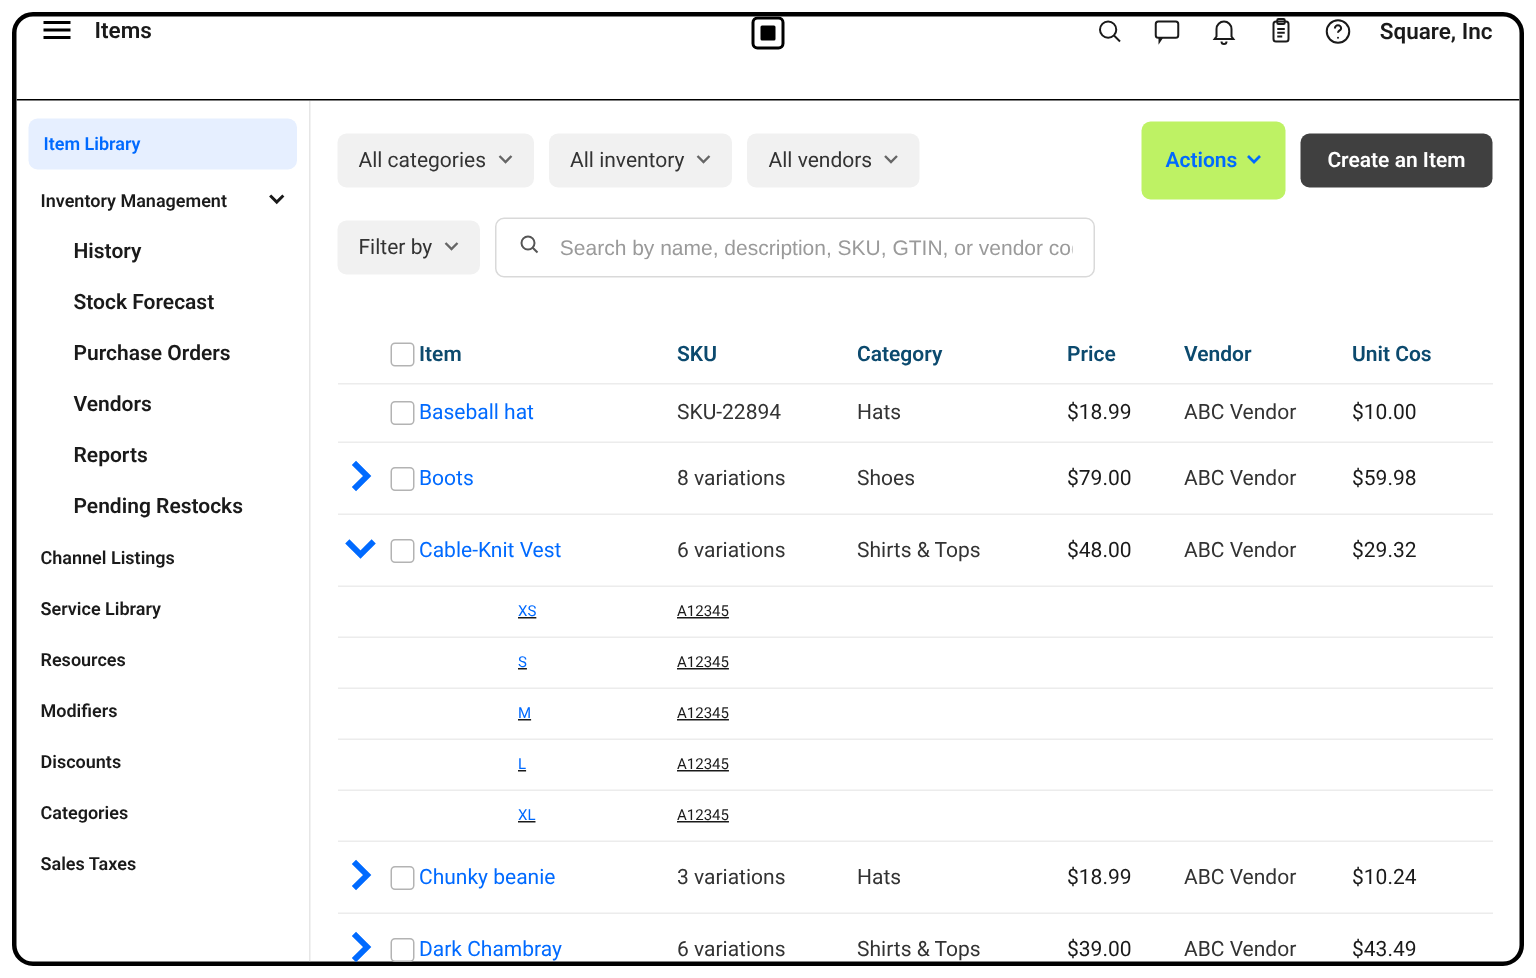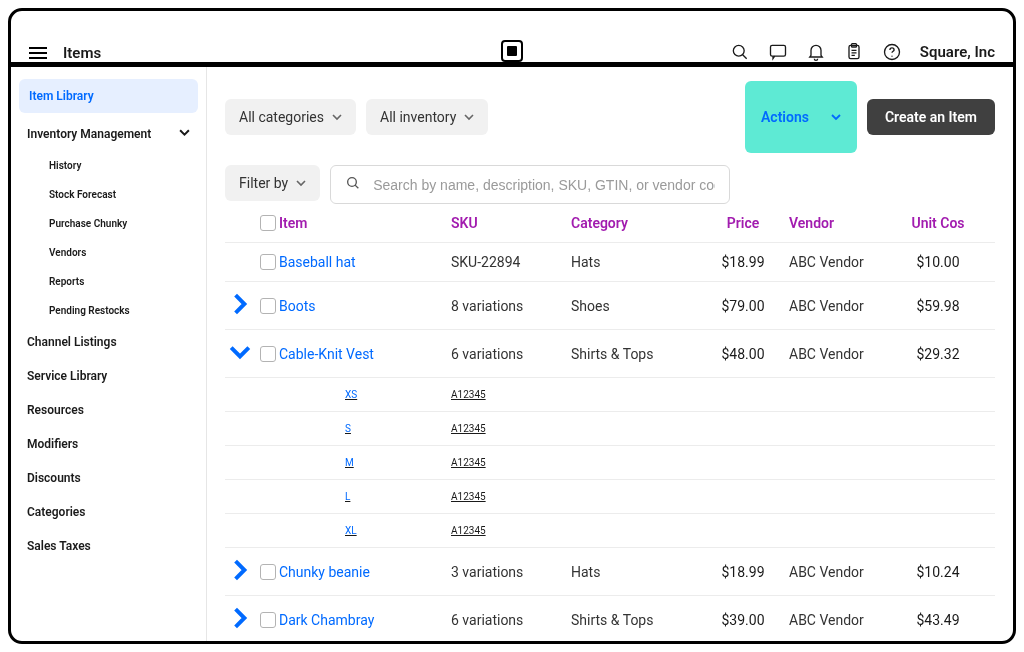--- a/index.html
+++ b/index.html
@@ -20,23 +20,23 @@
     margin: 8px;
     overflow: hidden;
     display: flex;
     flex-direction: column;
     background: #fff;
   }
   
   .topbar {
     height: 56px;
     display: flex;
-    align-items: flex-end;
+    align-items: flex-start;
     padding: 0 18px;
-    border-bottom: 5px solid #000000;
+    border-bottom: 1px solid #000000;
     position: relative;
   }
   .topbar .left { display: flex; align-items: center; gap: 16px; }
   .hamburger { display: flex; flex-direction: column; gap: 3px; cursor: pointer; }
   .hamburger span { width: 18px; height: 2px; background: #000; }
   .topbar-title { font-weight: 600; font-size: 15px; }
   .topbar .center {
     position: absolute;
     left: 50%;
     transform: translateX(-50%);
@@ -49,21 +49,21 @@
     border-radius: 4px;
     position: relative;
   }
   .square-logo::after {
     content: "";
     position: absolute;
     top: 4px; left: 4px; right: 4px; bottom: 4px;
     background: #000;
     border-radius: 1px;
   }
-  .topbar .right { margin-left: auto; display: flex; align-items: center; gap: 18px; margin-top: 38px; }
+  .topbar .right { margin-left: auto; display: flex; align-items: center; gap: 18px; }
   .icon-btn { width: 20px; height: 20px; display: flex; align-items: center; justify-content: center; cursor: pointer; }
   .icon-btn svg { width: 20px; height: 20px; stroke: #1a1a1a; fill: none; stroke-width: 1.6; }
   .org-name { font-weight: 600; font-size: 15px; }
   
   .body { flex: 1; display: flex; overflow: hidden; }
   .sidebar {
     width: 196px;
     border-right: 1px solid #e6e6e6;
     padding: 12px 0;
     overflow-y: auto;
@@ -77,57 +77,57 @@
     align-items: center;
     justify-content: space-between;
   }
   .side-item.active {
     background: #e6efff;
     color: #006aff;
     border-radius: 6px;
     margin: 0 8px 4px 8px;
     padding: 10px 10px;
   }
-  .side-sub { padding: 9px 16px 9px 38px; font-weight: 600; font-size: 10px; cursor: pointer; }
+  .side-sub { padding: 9px 16px 9px 38px; font-weight: 600; font-size: 14px; cursor: pointer; }
   .chev { font-size: 12px; }
   
   .main { flex: 1; padding: 14px 18px 0 18px; overflow: hidden; display: flex; flex-direction: column; }
   .filter-row { display: flex; align-items: center; gap: 10px; margin-bottom: 12px; }
   .pill {
     background: #f1f1f1;
     border-radius: 6px;
     padding: 10px 14px;
     font-size: 14px;
     color: #333;
     display: inline-flex;
     align-items: center;
     gap: 8px;
     cursor: pointer;
   }
   .spacer { flex: 1; }
   .actions-btn {
-    background: #5eead4;
+    background: #bef264;
     color: #006aff;
     font-weight: 600;
     border-radius: 6px;
-    padding: 28px 16px;
+    padding: 18px 16px;
     display: inline-flex;
     align-items: center;
-    gap: 22px;
+    gap: 6px;
     cursor: pointer;
   }
   .primary-btn {
     background: #404040;
     color: #fff;
     font-weight: 600;
     border-radius: 6px;
     padding: 10px 18px;
     cursor: pointer;
   }
-  .search-row { display: flex; align-items: flex-start; gap: 10px; margin-bottom: 0; }
+  .search-row { display: flex; align-items: center; gap: 10px; margin-bottom: 32px; }
   .search-box {
     border: 1px solid #d9d9d9;
     border-radius: 6px;
     padding: 9px 14px;
     display: flex;
     align-items: center;
     gap: 12px;
     width: 400px;
   }
   .search-box input { border: none; outline: none; font-size: 14px; width: 100%; background: transparent; }
@@ -135,22 +135,22 @@
   
   .table-wrap { flex: 1; overflow-y: auto; position: relative; }
   .thead, .trow {
     display: grid;
     grid-template-columns: 28px 22px 22px 150px 120px 140px 70px 120px 80px;
     align-items: center;
     padding: 11px 4px;
     border-bottom: 1px solid #ececec;
     font-size: 14px;
   }
-  .thead { font-weight: 600; color: #a21caf; position: sticky; top: 0; background: #fff; }
-  .th-price, .td-price, .th-cost, .td-cost { text-align: center; padding-right: 6px; }
+  .thead { font-weight: 600; color: #0c4a6e; position: sticky; top: 0; background: #fff; }
+  .th-price, .td-price, .th-cost, .td-cost { text-align: left; padding-right: 6px; }
   .td-name a { color: #006aff; text-decoration: none; cursor: pointer; }
   .td-sku, .td-cat, .td-vendor { color: #333; }
   .caret { width: 22px; text-align: center; color: #006aff; cursor: pointer; font-size: 12px; }
   .checkbox {
     width: 16px; height: 16px; border: 1.5px solid #b3b3b3; border-radius: 3px; cursor: pointer;
   }
   .ck-cell { display: flex; justify-content: center; }
   .variation-row {
     display: grid;
     grid-template-columns: 28px 22px 22px 150px 120px 140px 70px 120px 80px;
@@ -242,21 +242,21 @@
           <span>Item Library</span>
         </div>
         <div class="side-item">
           <span>Inventory Management</span>
           <span class="chev"><svg width="11" height="11" viewBox="0 0 10 10">
               <path d="M1 3l4 4 4-4" stroke="#1a1a1a" stroke-width="1.8" fill="none"></path>
             </svg></span>
         </div>
         <div class="side-sub">History</div>
         <div class="side-sub">Stock Forecast</div>
-        <div class="side-sub">Purchase Chunky</div>
+        <div class="side-sub">Purchase Orders</div>
         <div class="side-sub">Vendors</div>
         <div class="side-sub">Reports</div>
         <div class="side-sub">Pending Restocks</div>
         <div class="side-item">
           <span>Channel Listings</span>
         </div>
         <div class="side-item">
           <span>Service Library</span>
         </div>
         <div class="side-item">
@@ -281,20 +281,28 @@
         <div class="pill">
           <span>All categories</span>
           <span>
             <svg width="10" height="10" viewBox="0 0 10 10">
                 <path d="M1 3l4 4 4-4" stroke="#666" stroke-width="1.6" fill="none"></path>
               </svg>
           </span>
         </div>
         <div class="pill">
           <span>All inventory</span>
+          <span>
+            <svg width="10" height="10" viewBox="0 0 10 10">
+                <path d="M1 3l4 4 4-4" stroke="#666" stroke-width="1.6" fill="none"></path>
+              </svg>
+          </span>
+        </div>
+        <div class="pill">
+          <span>All vendors</span>
           <span>
             <svg width="10" height="10" viewBox="0 0 10 10">
                 <path d="M1 3l4 4 4-4" stroke="#666" stroke-width="1.6" fill="none"></path>
               </svg>
           </span>
         </div>
         <div class="spacer"></div>
         <div class="actions-btn">
           <span>Actions</span>
           <span>

